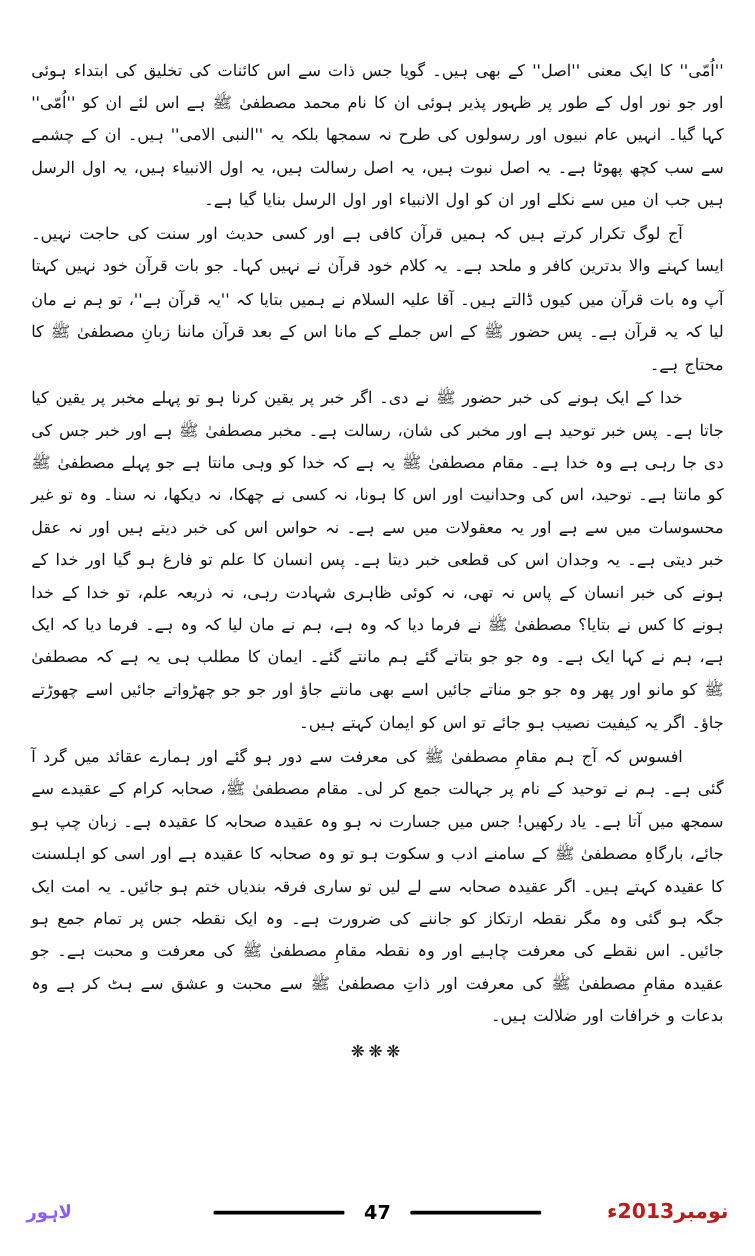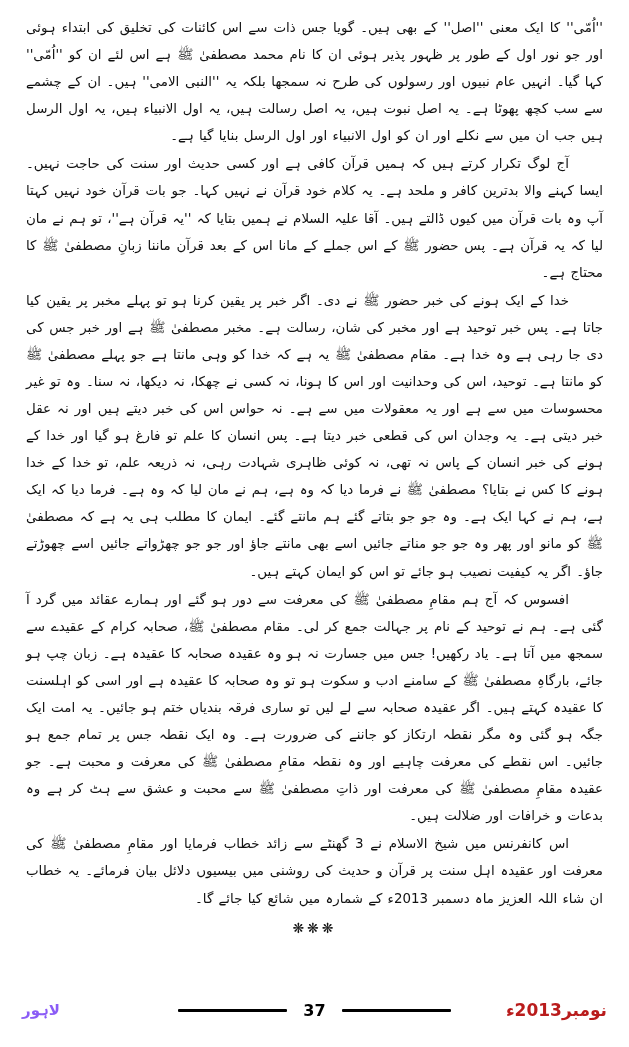--- a/index.html
+++ b/index.html
@@ -36,20 +36,21 @@
     flex: 1 1 auto;
   }
   .para {
     margin: 0 0 1px 0;
     text-indent: 34px;
     direction: rtl;
     text-align: justify;
   }
   .para.no-indent {
     text-indent: 0;
+    margin-top: 32px;
   }
   .para:last-child {
     text-align: justify;
   }
   .ornament-line {
     direction: rtl;
     text-align: center;
     font-size: 14px;
     letter-spacing: 3px;
     margin-top: 2px;
@@ -122,31 +123,30 @@
 </head>
 <body>
 
 <div class="page">
 
   <div class="body-text">
     <p class="para no-indent">''اُمّی'' کا ایک معنی ''اصل'' کے بھی ہیں۔ گویا جس ذات سے اس کائنات کی تخلیق کی ابتداء ہوئی اور جو نور اول کے طور پر ظہور پذیر ہوئی ان کا نام محمد مصطفیٰ ﷺ ہے اس لئے ان کو ''اُمّی'' کہا گیا۔ انہیں عام نبیوں اور رسولوں کی طرح نہ سمجھا بلکہ یہ ''النبی الامی'' ہیں۔ ان کے چشمے سے سب کچھ پھوٹا ہے۔ یہ اصل نبوت ہیں، یہ اصل رسالت ہیں، یہ اول الانبیاء ہیں، یہ اول الرسل ہیں جب ان میں سے نکلے اور ان کو اول الانبیاء اور اول الرسل بنایا گیا ہے۔</p>
     <p class="para">آج لوگ تکرار کرتے ہیں کہ ہمیں قرآن کافی ہے اور کسی حدیث اور سنت کی حاجت نہیں۔ ایسا کہنے والا بدترین کافر و ملحد ہے۔ یہ کلام خود قرآن نے نہیں کہا۔ جو بات قرآن خود نہیں کہتا آپ وہ بات قرآن میں کیوں ڈالتے ہیں۔ آقا علیہ السلام نے ہمیں بتایا کہ ''یہ قرآن ہے''، تو ہم نے مان لیا کہ یہ قرآن ہے۔ پس حضور ﷺ کے اس جملے کے مانا اس کے بعد قرآن ماننا زبانِ مصطفیٰ ﷺ کا محتاج ہے۔</p>
     <p class="para">خدا کے ایک ہونے کی خبر حضور ﷺ نے دی۔ اگر خبر پر یقین کرنا ہو تو پہلے مخبر پر یقین کیا جاتا ہے۔ پس خبر توحید ہے اور مخبر کی شان، رسالت ہے۔ مخبر مصطفیٰ ﷺ ہے اور خبر جس کی دی جا رہی ہے وہ خدا ہے۔ مقام مصطفیٰ ﷺ یہ ہے کہ خدا کو وہی مانتا ہے جو پہلے مصطفیٰ ﷺ کو مانتا ہے۔ توحید، اس کی وحدانیت اور اس کا ہونا، نہ کسی نے چھکا، نہ دیکھا، نہ سنا۔ وہ تو غیر محسوسات میں سے ہے اور یہ معقولات میں سے ہے۔ نہ حواس اس کی خبر دیتے ہیں اور نہ عقل خبر دیتی ہے۔ یہ وجدان اس کی قطعی خبر دیتا ہے۔ پس انسان کا علم تو فارغ ہو گیا اور خدا کے ہونے کی خبر انسان کے پاس نہ تھی، نہ کوئی ظاہری شہادت رہی، نہ ذریعہ علم، تو خدا کے خدا ہونے کا کس نے بتایا؟ مصطفیٰ ﷺ نے فرما دیا کہ وہ ہے، ہم نے مان لیا کہ وہ ہے۔ فرما دیا کہ ایک ہے، ہم نے کہا ایک ہے۔ وہ جو جو بتاتے گئے ہم مانتے گئے۔ ایمان کا مطلب ہی یہ ہے کہ مصطفیٰ ﷺ کو مانو اور پھر وہ جو جو مناتے جائیں اسے بھی مانتے جاؤ اور جو جو چھڑواتے جائیں اسے چھوڑتے جاؤ۔ اگر یہ کیفیت نصیب ہو جائے تو اس کو ایمان کہتے ہیں۔</p>
     <p class="para">افسوس کہ آج ہم مقامِ مصطفیٰ ﷺ کی معرفت سے دور ہو گئے اور ہمارے عقائد میں گرد آ گئی ہے۔ ہم نے توحید کے نام پر جہالت جمع کر لی۔ مقام مصطفیٰ ﷺ، صحابہ کرام کے عقیدے سے سمجھ میں آتا ہے۔ یاد رکھیں! جس میں جسارت نہ ہو وہ عقیدہ صحابہ کا عقیدہ ہے۔ زبان چپ ہو جائے، بارگاہِ مصطفیٰ ﷺ کے سامنے ادب و سکوت ہو تو وہ صحابہ کا عقیدہ ہے اور اسی کو اہلسنت کا عقیدہ کہتے ہیں۔ اگر عقیدہ صحابہ سے لے لیں تو ساری فرقہ بندیاں ختم ہو جائیں۔ یہ امت ایک جگہ ہو گئی وہ مگر نقطہ ارتکاز کو جاننے کی ضرورت ہے۔ وہ ایک نقطہ جس پر تمام جمع ہو جائیں۔ اس نقطے کی معرفت چاہیے اور وہ نقطہ مقامِ مصطفیٰ ﷺ کی معرفت و محبت ہے۔ جو عقیدہ مقامِ مصطفیٰ ﷺ کی معرفت اور ذاتِ مصطفیٰ ﷺ سے محبت و عشق سے ہٹ کر ہے وہ بدعات و خرافات اور ضلالت ہیں۔</p>
-    <p class="para final-line">اس کانفرنس میں شیخ الاسلام نے 3 گھنٹے سے زائد خطاب فرمایا اور مقامِ مصطفیٰ ﷺ کی معرفت اور عقیدہ اہل سنت پر قرآن و حدیث کی روشنی میں بیسیوں دلائل بیان فرمائے۔ یہ خطاب ان شاء اللہ العزیز ماہ دسمبر 2013ء کے شمارہ میں شائع کیا جائے گا۔</p>
     <div class="ornament-line">❋❋❋</div>
   </div>
 
   <div class="footer">
     <div class="footer-side footer-right">
       <span class="footer-issue">نومبر2013ء</span>
     </div>
     <div class="footer-center">
       <div class="rule"></div>
-      <span class="page-number">37</span>
+      <span class="page-number">47</span>
       <div class="rule"></div>
     </div>
     <div class="footer-side footer-left">
       <span class="footer-mag small">لاہور</span>
     </div>
   </div>
 
 </div>
 
 </body></html>

